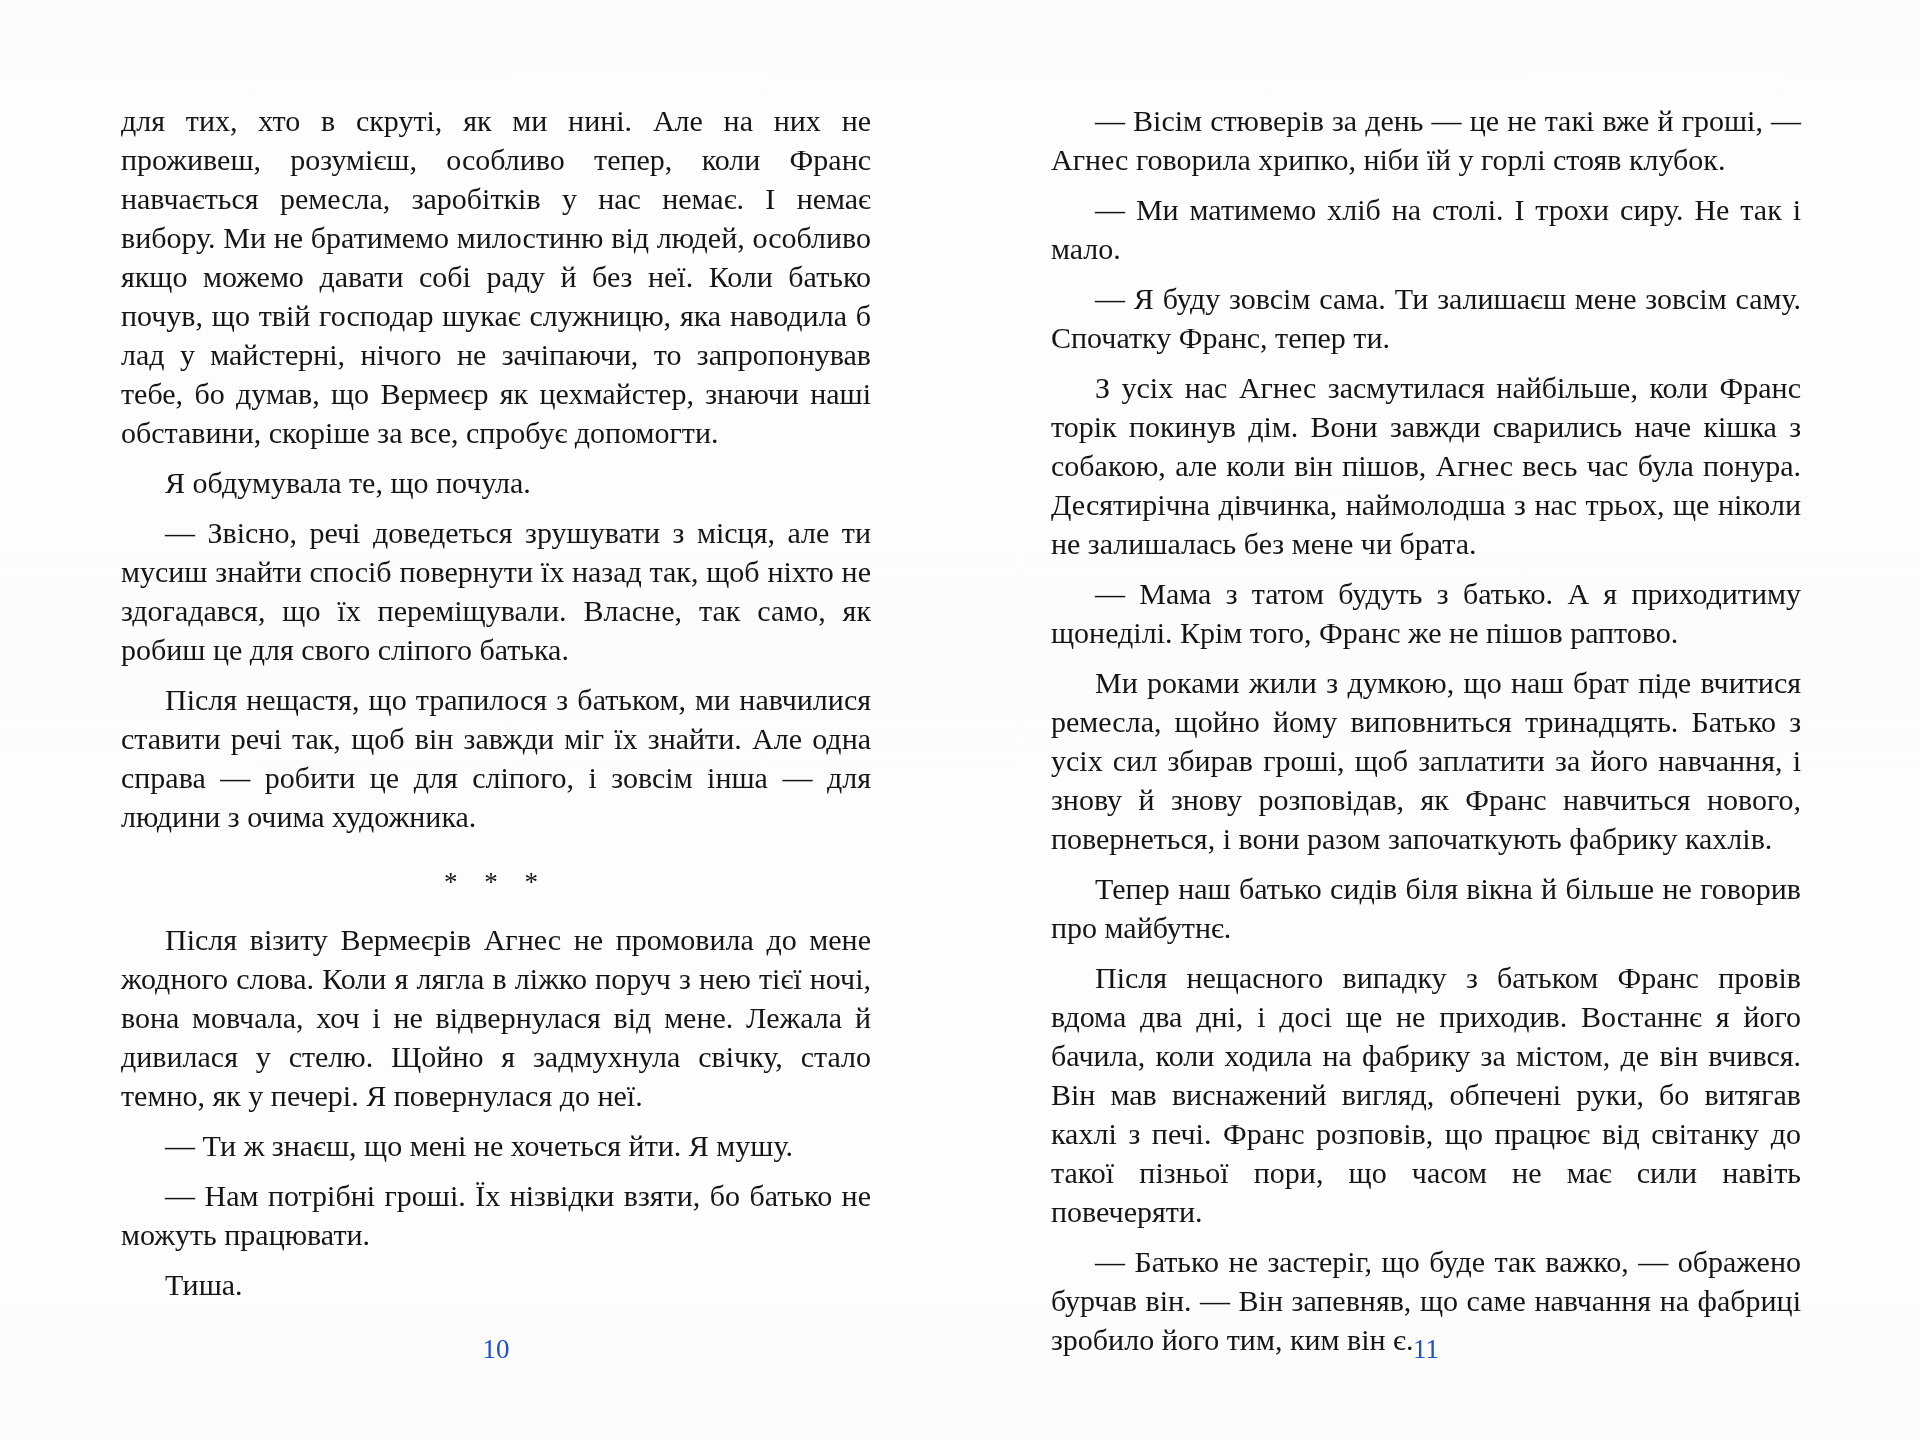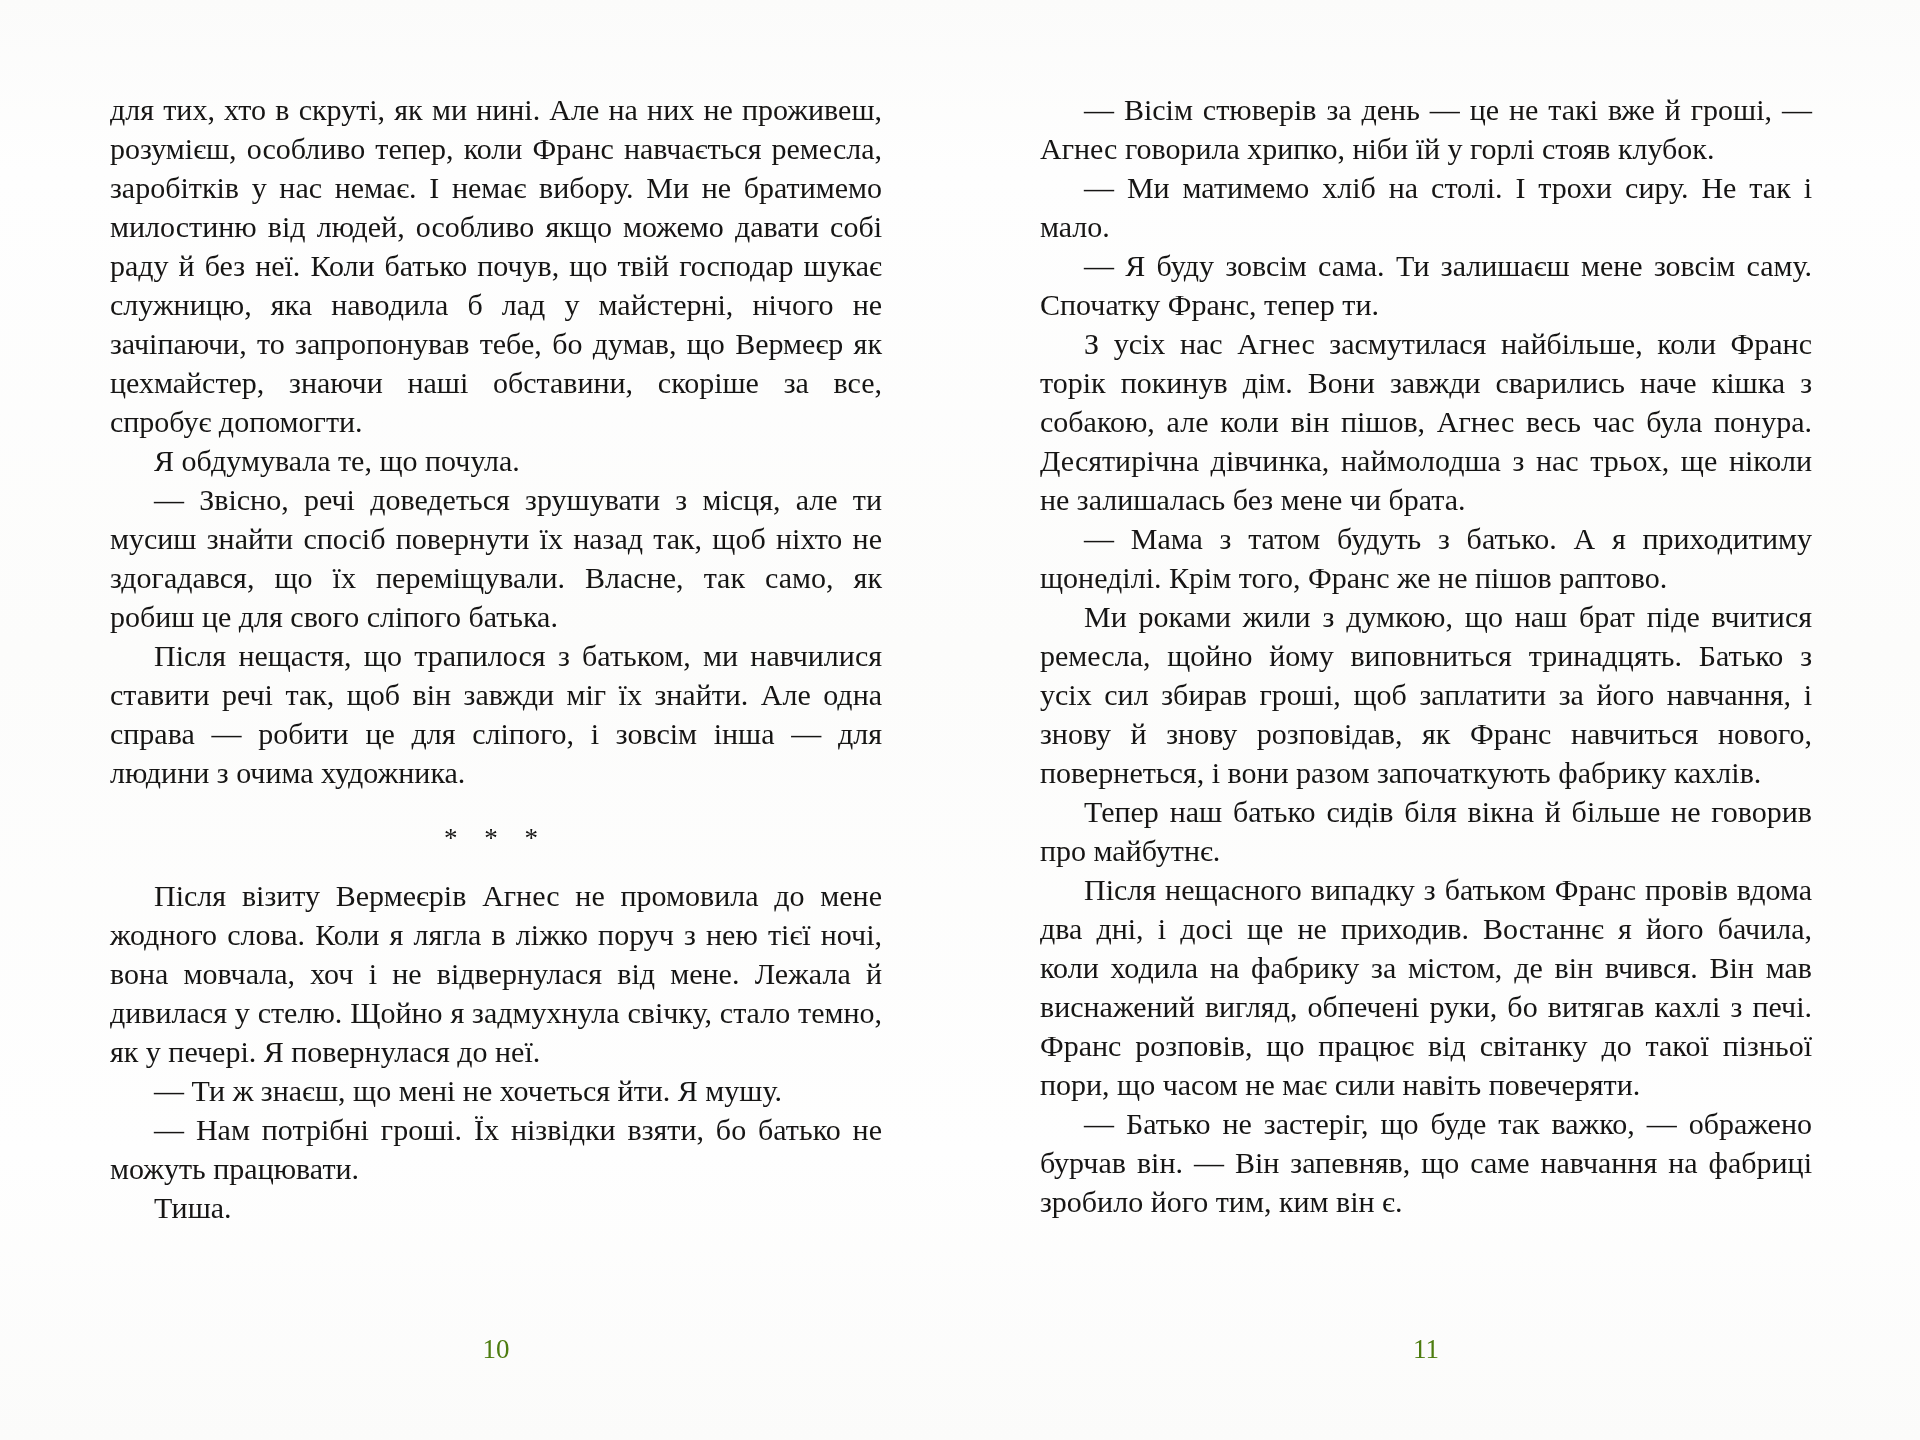--- a/index.html
+++ b/index.html
@@ -27,21 +27,21 @@
     position: absolute;
     top: 0;
     width: 772px;
     box-sizing: border-box;
     padding-top: 90px;
   }
   .page-left  { left: 110px; }
   .page-right { left: 1040px; }
 
   .para {
-    margin: 0;
+    margin: 11px;
     font-size: 30px;
     line-height: 39px;
     text-align: justify;
     text-indent: 44px;
     color: #161514;
   }
   .para.no-indent { text-indent: 0; }
 
   .separator {
     font-size: 27px;
@@ -52,21 +52,21 @@
     text-indent: 0;
     color: #161514;
   }
 
   .page-number {
     position: absolute;
     top: 1334px;
     width: 772px;
     text-align: center;
     font-size: 27px;
-    color: #4d7c0f;
+    color: #1d4ed8;
   }
   .page-number-left  { left: 110px; }
   .page-number-right { left: 1040px; }
 </style>
 </head>
 <body>
 
 <div class="scan-bg"></div>
 
 <div class="page page-left">

